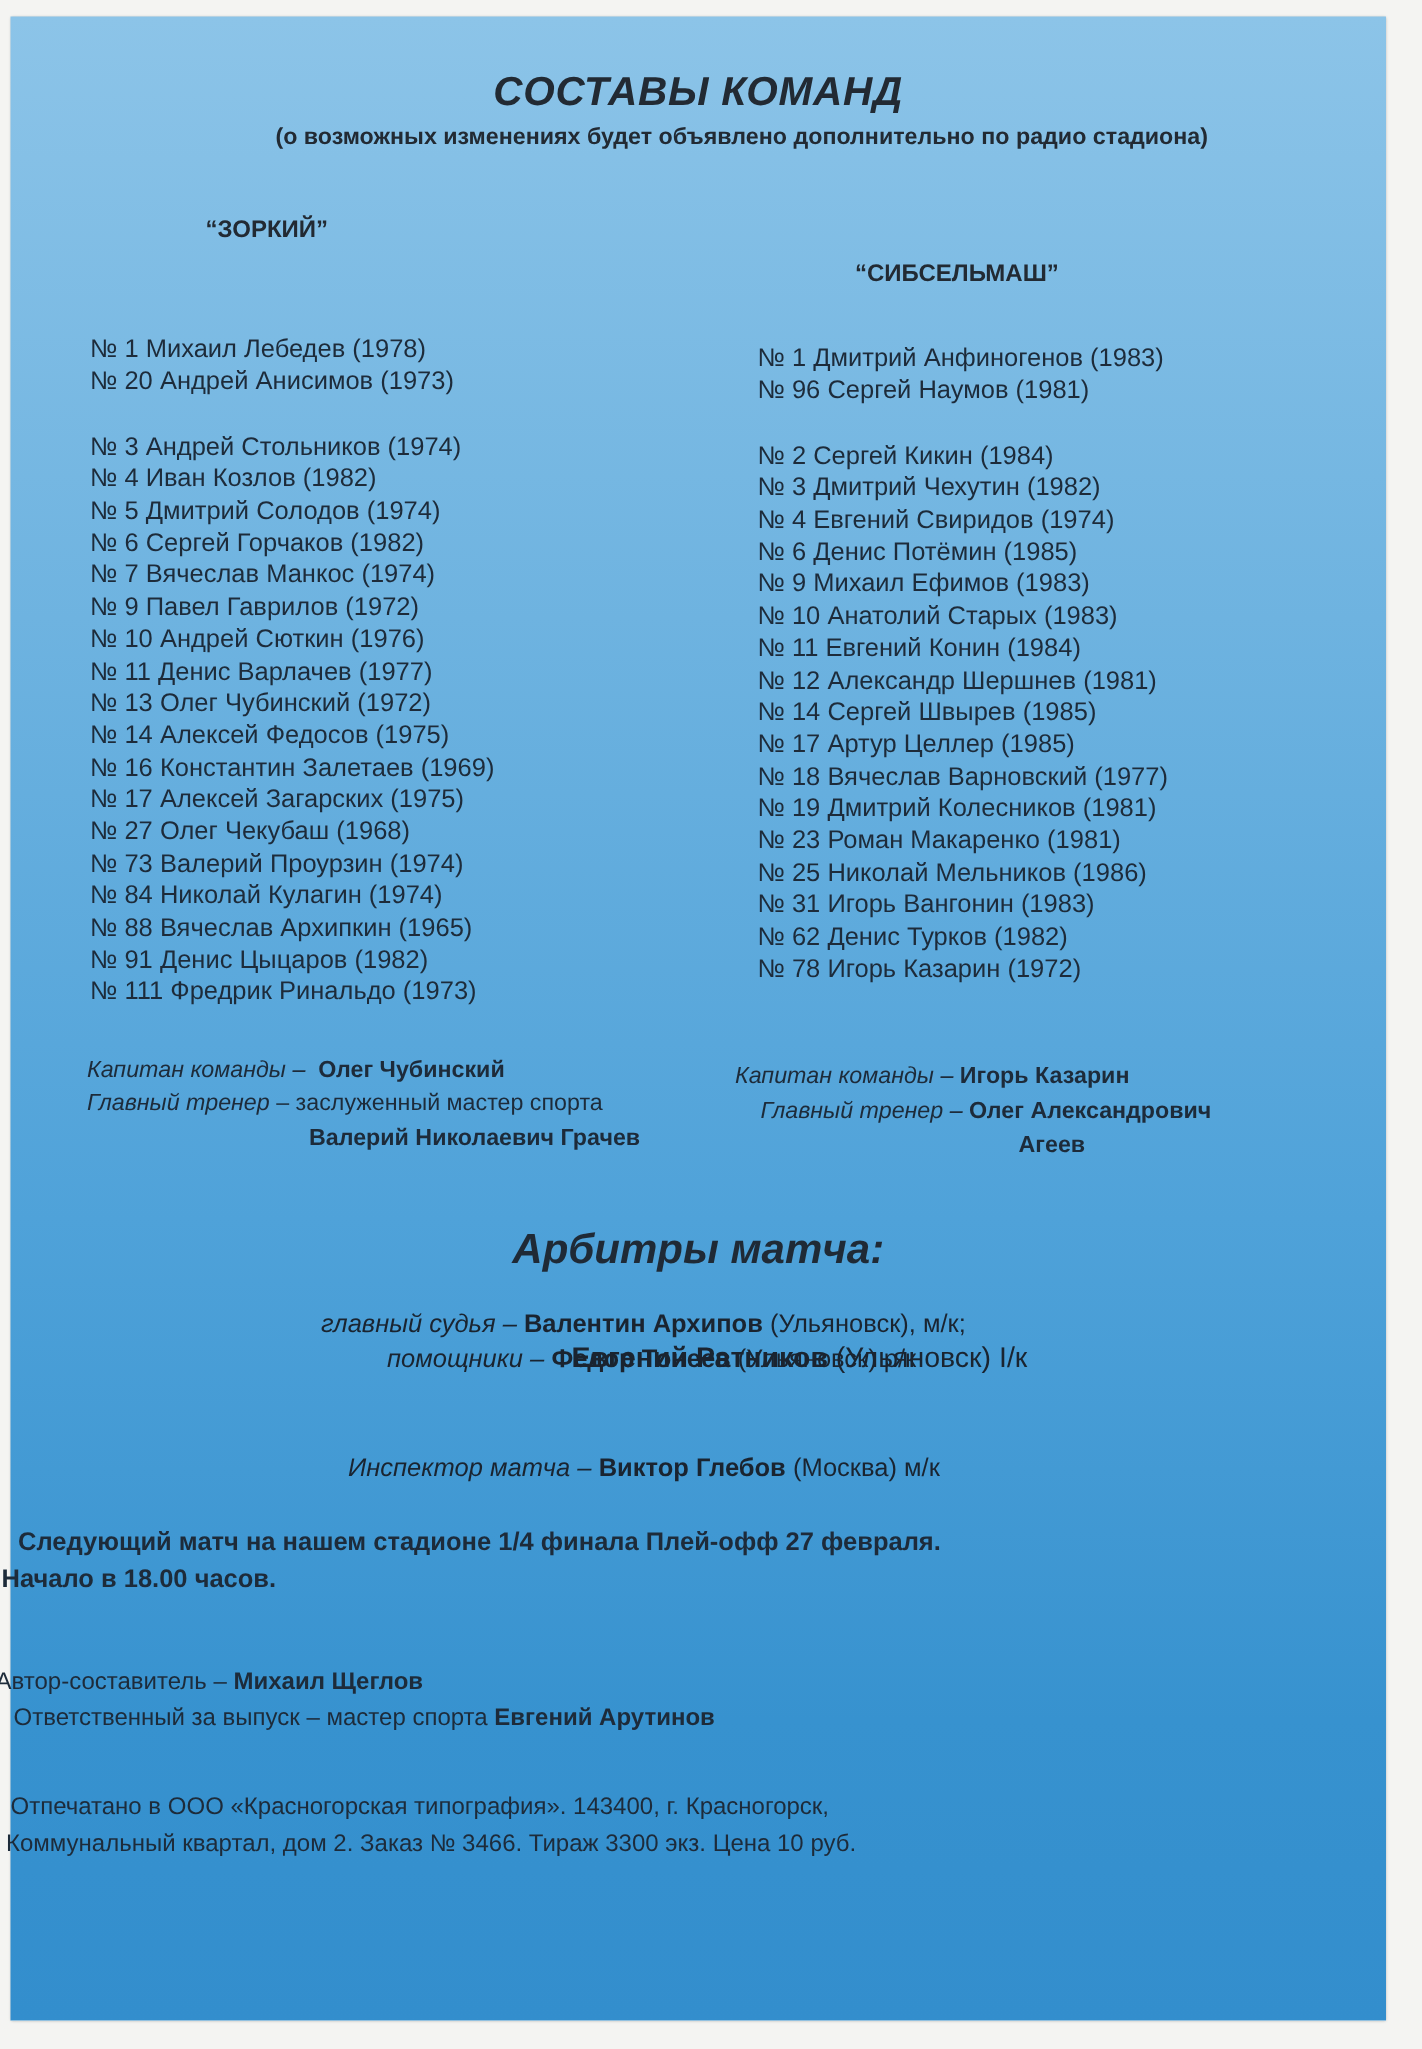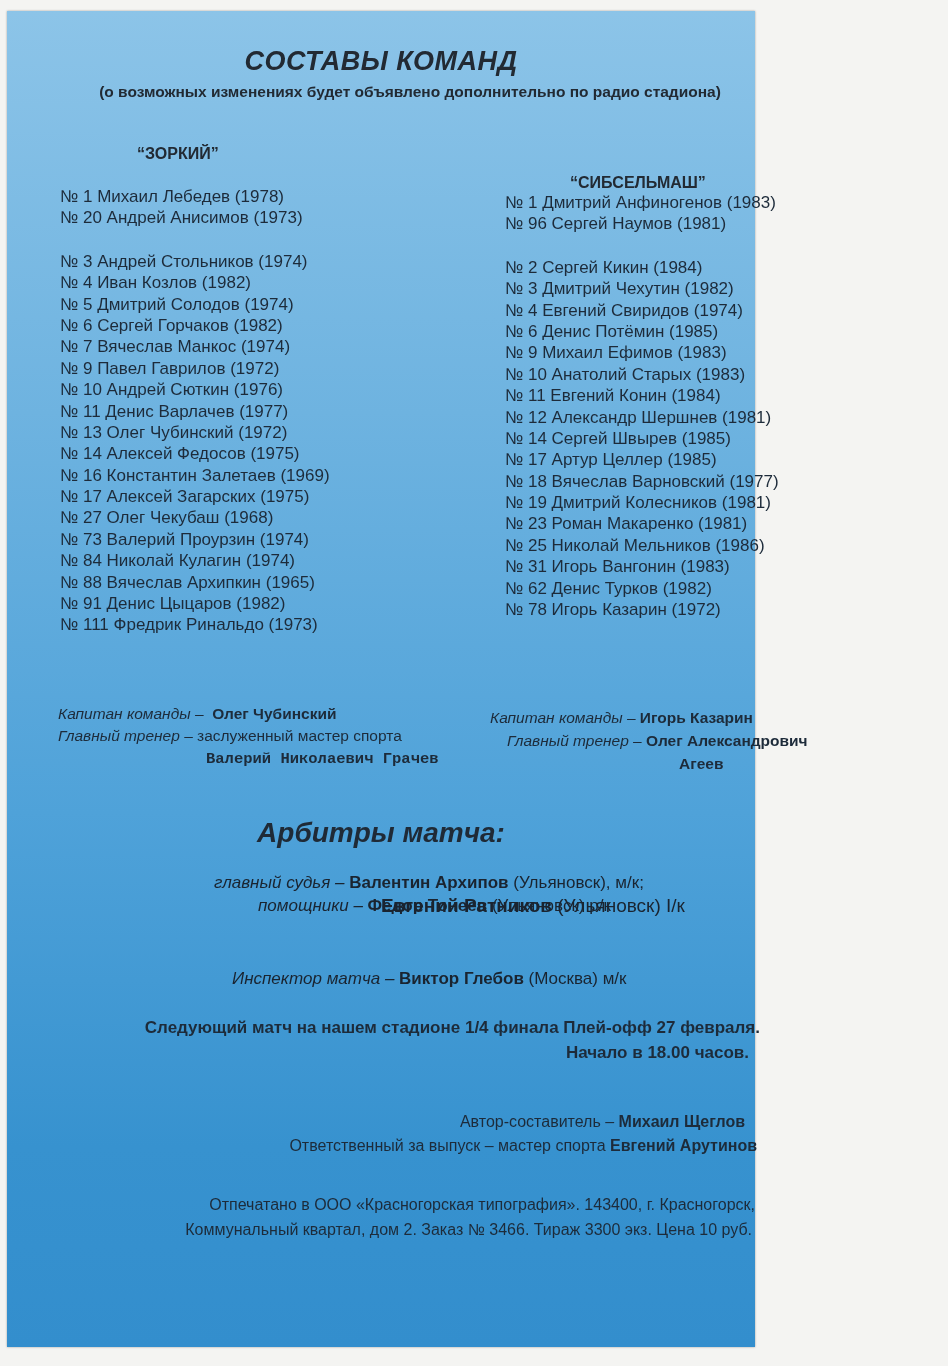--- a/index.html
+++ b/index.html
@@ -7,46 +7,46 @@
       width: 948px; height: 1366px;
       background: #f4f4f2;
       position: relative;
       overflow: hidden;
       font-family: "Liberation Sans", sans-serif;
       color: #1a2430;
     }
     .sheet {
       position: absolute;
       left: 7px; top: 11px;
-      width: 748px; height: 1336px;
+      width: 917px; height: 1336px;
       background: linear-gradient(to bottom, #8cc4e8 0%, #6eb3e0 30%, #4fa2d9 60%, #3792cf 85%, #338ecd 100%);
       box-shadow: 0 0 2px rgba(0,0,0,0.35);
     }
     .abs { position: absolute; white-space: nowrap; }
     .title {
       left: 0; width: 100%; top: 35px; text-align: center;
       font-size: 27px; font-weight: bold; font-style: italic;
       letter-spacing: 0.5px; color: #222a33;
     }
     .subtitle {
       left: 0; width: 100%; top: 72px; text-align: center;
       font-size: 15.5px; font-weight: bold; color: #222a33; padding-left: 29px;
     }
     .team-name { font-size: 16px; font-weight: bold; color: #222a33; }
-    .roster { font-size: 17px; line-height: 21.4px; color: #1d2b3a; }
+    .roster { font-size: 17px; line-height: 21.4px; color: #1d2b3a; margin-top: 36px; }
     .roster .row { height: 21.4px; }
     .roster .gap { height: 22px; }
     .staff { font-size: 15.5px; line-height: 22px; color: #1d2b3a; }
     .it { font-style: italic; margin-top: 26px; }
     .b { font-weight: bold; }
     .section-title {
       left: 0; width: 100%; top: 806px; text-align: center;
       font-size: 28px; font-weight: bold; font-style: italic; color: #1f2a36;
     }
-    .centered { left: 0; width: 100%; text-align: right; font-size: 17px; color: #1d2b3a; }
+    .centered { left: 0; width: 100%; text-align: left; font-size: 17px; color: #1d2b3a; }
     .next-match { font-size: 17px; font-weight: bold; color: #1d2b3a; }
     .footer { font-size: 16px; color: #1d2b3a; }
   </style>
 </head>
 <body>
 
 <div class="sheet">
 
   <div class="abs title">СОСТАВЫ КОМАНД</div>
   <div class="abs subtitle">(о возможных изменениях будет объявлено дополнительно по радио стадиона)</div>
@@ -103,21 +103,21 @@
   </div>
 
   <div class="abs staff" style="left:51px; top:692px;">
     <span class="it">Капитан команды –</span>&nbsp;
     <span class="b">Олег Чубинский</span>
   </div>
   <div class="abs staff" style="left:51px; top:714px;">
     <span class="it">Главный тренер</span>
     <span>– заслуженный мастер спорта</span>
   </div>
-  <div class="abs staff b" style="left:199px; top:737px;font-family:Liberation Mono, monospace;">Валерий Николаевич Грачев</div>
+  <div class="abs staff b" style="left:199px; top:737px;">Валерий Николаевич Грачев</div>
 
   <div class="abs staff" style="left:483px; top:696px;">
     <span class="it">Капитан команды –</span>
     <span class="b">Игорь Казарин</span>
   </div>
   <div class="abs staff" style="left:500px; top:719px;">
     <span class="it">Главный тренер –</span>
     <span class="b">Олег Александрович</span>
   </div>
   <div class="abs staff b" style="left:672px; top:742px;text-align:center;">Агеев</div>

